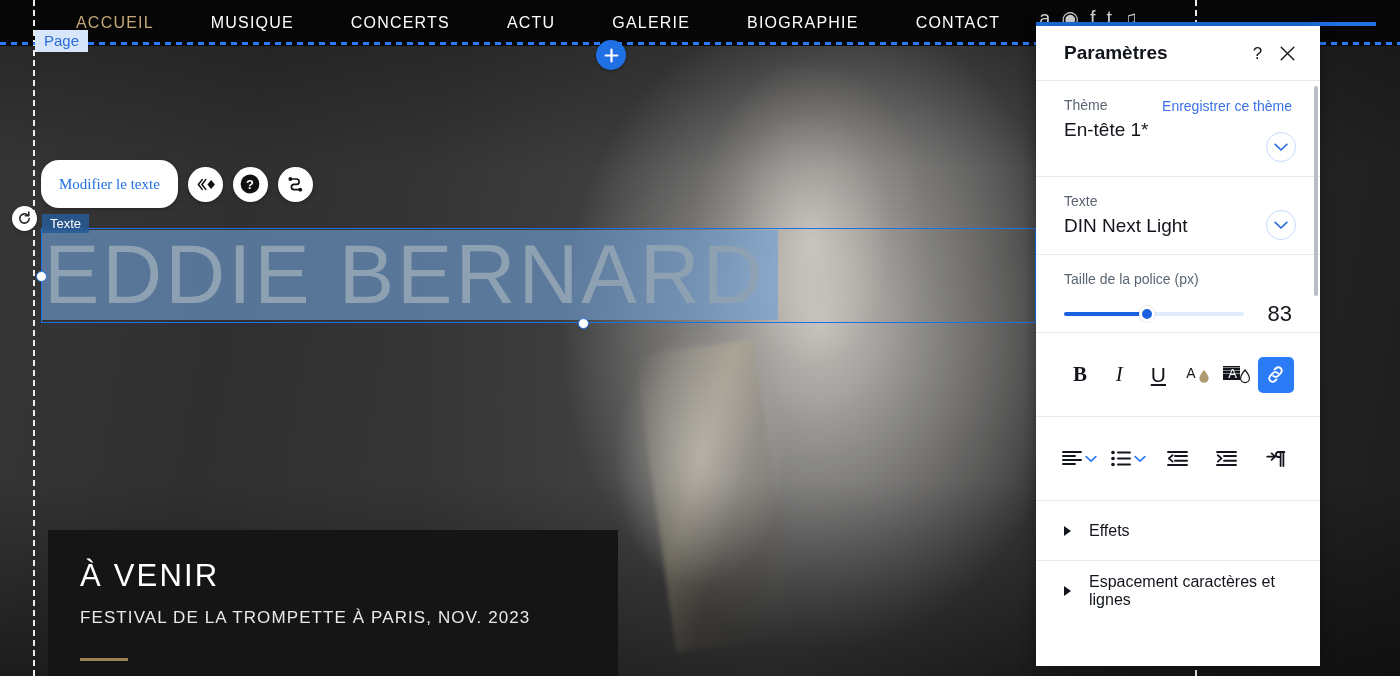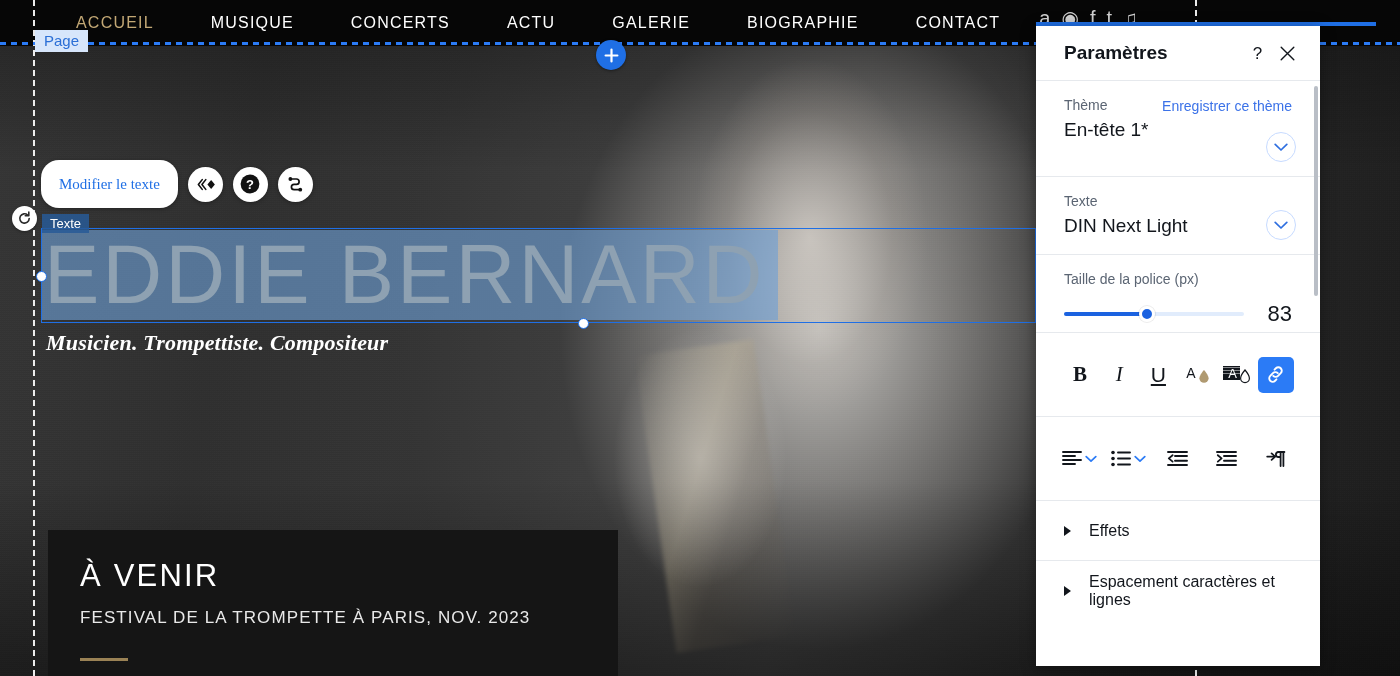--- a/index.html
+++ b/index.html
@@ -221,21 +221,20 @@
       <div class="social-row">
         <span>a</span>
         <span>◉</span>
         <span>f</span>
         <span>t</span>
         <span>♫</span>
       </div>
     </div>
 
     <div class="hero-title">EDDIE BERNARD</div>
-    <div class="hero-sub">Musicien. Trompettiste. Compositeur</div>
 
     <div class="venir-card">
       <div class="venir-title">À VENIR</div>
       <div class="venir-sub">FESTIVAL DE LA TROMPETTE À PARIS, NOV. 2023</div>
       <div class="venir-rule"></div>
     </div>
   </div>
 
   <div class="page-dash-left"></div>
   <div class="page-dash-right"></div>

